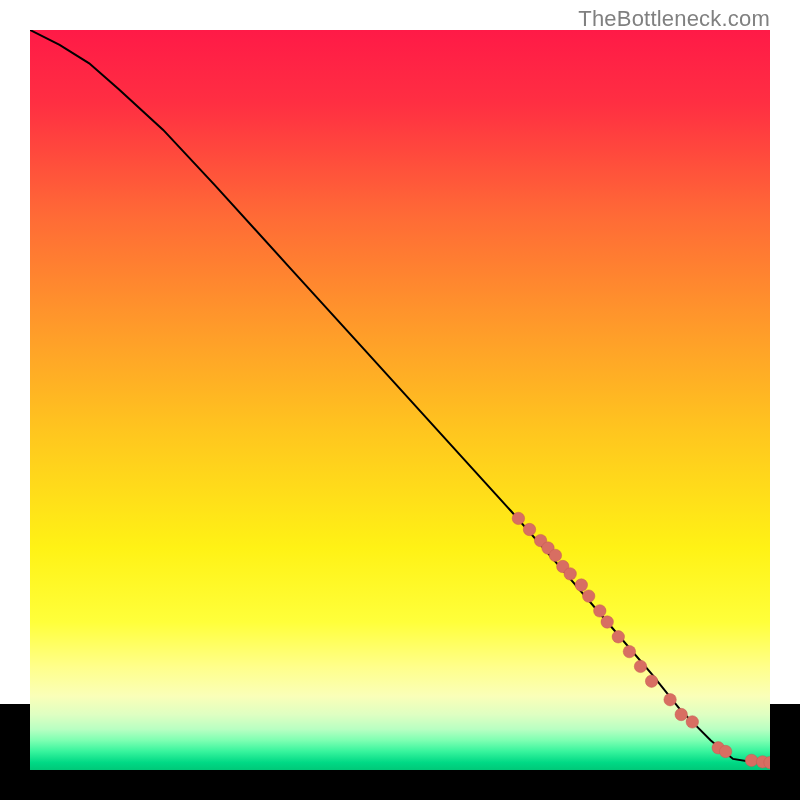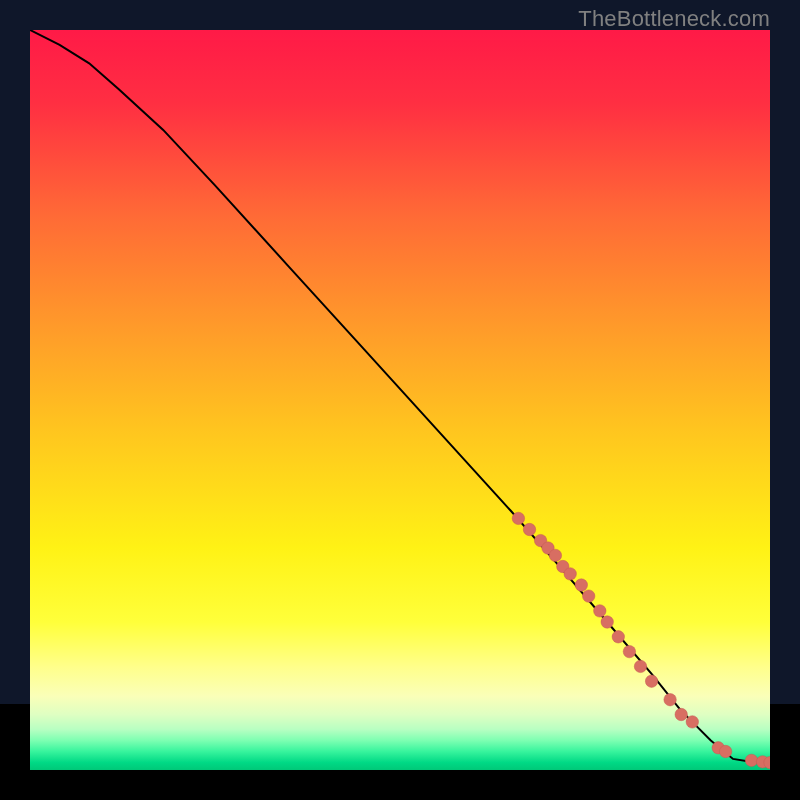--- a/index.html
+++ b/index.html
@@ -8,21 +8,21 @@
     width: 800px;
     height: 800px;
     overflow: hidden;
     background: #000;
     font-family: Arial, Helvetica, sans-serif;
   }
   .frame {
     position: relative;
     width: 800px;
     height: 704px;
-    background: #0f172a;
+    background: #ffffff;
   }
   .plot-area {
     position: absolute;
     left: 30px;
     top: 30px;
     width: 740px;
     height: 740px;
     overflow: hidden;
   }
   .gradient-bg {

